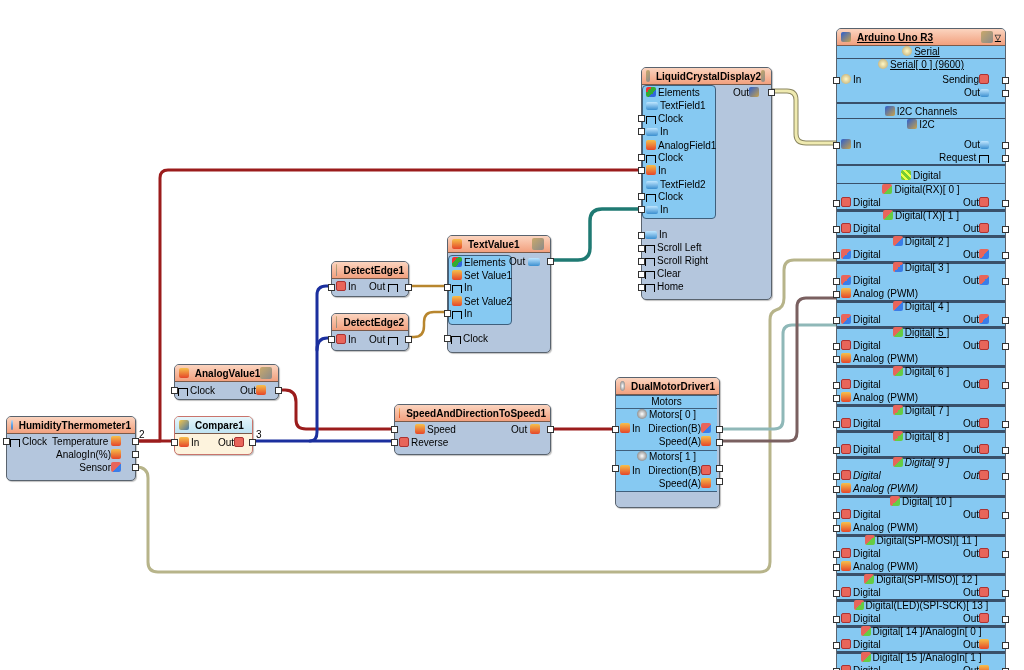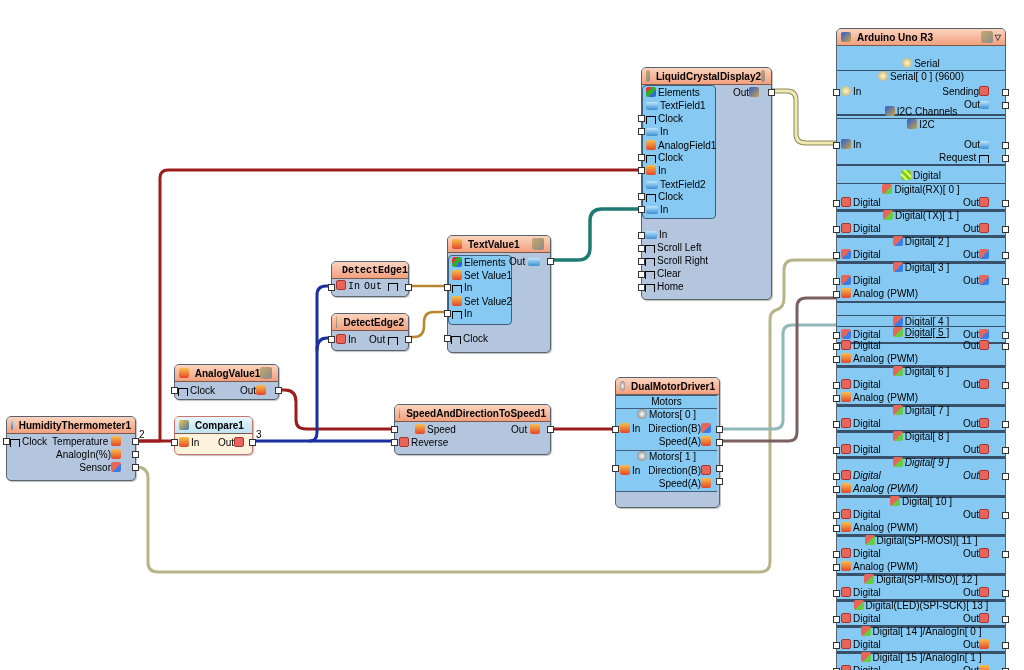--- a/index.html
+++ b/index.html
@@ -24,21 +24,21 @@
   .ic.elements{background:linear-gradient(135deg,#e33 30%,#3a3 30% 65%,#36d 65%);}
   .ic.tool{background:linear-gradient(135deg,#c9a86b,#8a8a8a);width:12px;height:12px;}
   .ic.cmpico{background:linear-gradient(135deg,#f4c54a,#47a);}
   .ic.humid{background:linear-gradient(#9fd3ff,#2b73c7);border-radius:50%;}
   .ic.dig-ico{background:linear-gradient(135deg,#e8655a 55%,#6c4 55%);}
   .ic.dig-blue{background:linear-gradient(135deg,#e8655a 55%,#3a7de8 55%);}
   .ic.digital-grid{background:repeating-linear-gradient(45deg,#7c3 0 3px,#ef4 3px 5px);}
   .sub{position:absolute;background:#86c9f2;border:1px solid #3f5f7c;border-radius:4px;}
   .subhdr{text-align:center;height:12px;line-height:12px;font-size:10px;}
   .ard{position:absolute;left:836px;top:28px;width:168px;height:660px;background:#86c9f2;border:1px solid #59636e;border-radius:5px;z-index:2;}
-  .ard .hdr{border-radius:4px 4px 0 0;}
+  .ard .hdr{border-radius:4px 4px 0 0;text-decoration:underline;}
   .sec{position:absolute;left:0;width:168px;border-bottom:2px solid #39506a;}
   .sec .ttl{text-align:center;height:12px;line-height:12px;}
   .r{position:absolute;right:14px;}
   .l{position:absolute;left:4px;}
   .lbl-num{position:absolute;font-size:10px;z-index:4;}
 </style>
 </head>
 <body>
 
 <svg id="wires" viewBox="0 0 1024 670">
@@ -105,21 +105,21 @@
   <div class="hdr cmp">
       <span class="ic cmpico"></span>
       <span class="t">Compare1</span>
     </div>
   <div class="row" style="left:4px;top:19px;"><span class="ic analog"></span><span>In</span></div>
   <div class="row" style="right:6px;top:19px;"><span>Out</span><span class="ic digital"></span></div>
   <div class="pin" style="left:-4px;top:22px;"></div>
   <div class="pin" style="right:-4px;top:22px;"></div>
 </div>
 
-<div class="comp" style="left:331px;top:261px;width:76px;height:34px;font-family:Liberation Mono, monospace;">
+<div class="comp" style="left:331px;top:261px;width:76px;height:34px;">
   <div class="hdr">
       <span class="ic tool"></span>
       <span class="t">DetectEdge1</span>
     </div>
   <div class="row" style="left:4px;top:18px;"><span class="ic digital"></span><span>In</span></div>
   <div class="row" style="right:8px;top:18px;"><span>Out</span> <span class="ic clock"></span></div>
   <div class="pin" style="left:-4px;top:22px;"></div>
   <div class="pin" style="right:-4px;top:22px;"></div>
 </div>
 
@@ -235,21 +235,21 @@
 </div>
 
 <div class="ard">
   <div class="hdr">
       <span class="ic i2c"></span>
       <span class="t">Arduino Uno R3</span>
       <span class="ic tool"></span>
       <span style="font-size:8px;color:#333;">▽</span>
     </div>
 
-  <div class="sec" style="top:29px;height:56px;">
+  <div class="sec" style="top:17px;height:56px;text-decoration:underline;">
     <div class="ttl"><span class="ic serial"></span><span>Serial</span></div>
     <div class="ttl" style="border-top:1px solid #39506a;"><span class="ic serial"></span><span>Serial[ 0 ] (9600)</span></div>
     <div class="row l" style="top:27px;"><span class="ic serial"></span><span>In</span></div>
     <div class="row r" style="top:27px;"><span>Sending</span><span class="ic digital"></span></div>
     <div class="row r" style="top:40px;"><span>Out</span><span class="ic text" style="width:9px;"></span></div>
     <div class="pin" style="left:-4px;top:31px;"></div>
     <div class="pin" style="right:-4px;top:31px;"></div>
     <div class="pin" style="right:-4px;top:44px;"></div>
   </div>
 
@@ -289,21 +289,21 @@
       </div>
       <div class="sec" style="top: 232px; height: 39px; border-top: 1px solid rgb(57, 80, 106);">
         <div class="ttl"><span class="ic dig-blue"></span><span>Digital[ 3 ]</span></div>
         <div class="row l" style="top:12px;"><span class="ic dig-blue"></span><span>Digital</span></div>
         <div class="row r" style="top:12px;"><span>Out</span><span class="ic dig-blue"></span></div>
         <div class="pin" style="left:-4px;top:16px;"></div>
         <div class="pin" style="right:-4px;top:16px;"></div>
         <div class="row l" style="top:25px;"><span class="ic analog"></span><span>Analog (PWM)</span></div>
         <div class="pin" style="left:-4px;top:29px;"></div>
       </div>
-      <div class="sec" style="top: 286px; height: 26px; border-top: 1px solid rgb(57, 80, 106);">
+      <div class="sec" style="top: 271px; height: 26px; border-top: 1px solid rgb(57, 80, 106);">
         <div class="ttl"><span class="ic dig-blue"></span><span>Digital[ 4 ]</span></div>
         <div class="row l" style="top:12px;"><span class="ic dig-blue"></span><span>Digital</span></div>
         <div class="row r" style="top:12px;"><span>Out</span><span class="ic dig-blue"></span></div>
         <div class="pin" style="left:-4px;top:16px;"></div>
         <div class="pin" style="right:-4px;top:16px;"></div>
       </div>
       <div class="sec" style="top: 297px; height: 39px; border-top: 1px solid rgb(57, 80, 106); text-decoration: underline;">
         <div class="ttl"><span class="ic dig-ico"></span><span>Digital[ 5 ]</span></div>
         <div class="row l" style="top:12px;"><span class="ic digital"></span><span>Digital</span></div>
         <div class="row r" style="top:12px;"><span>Out</span><span class="ic digital"></span></div>

